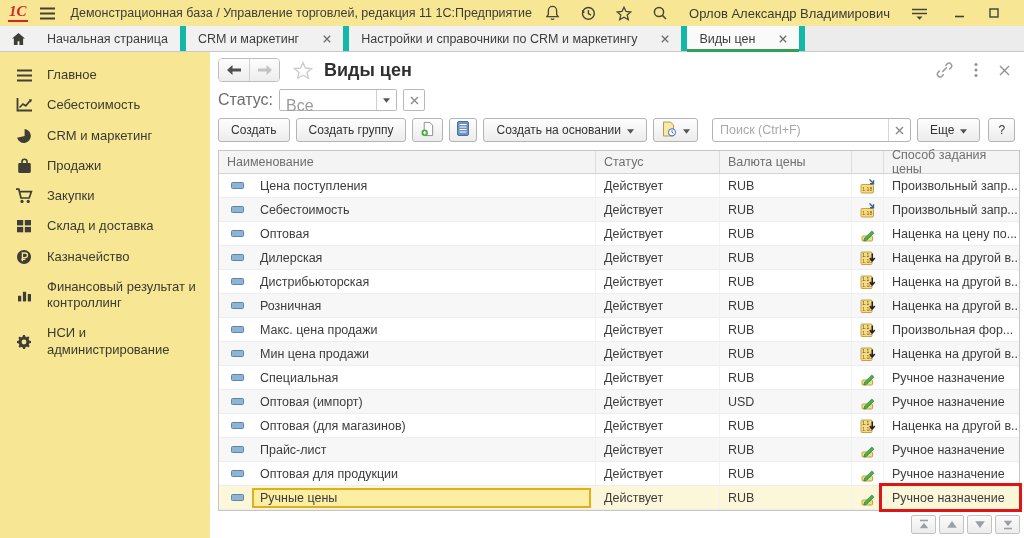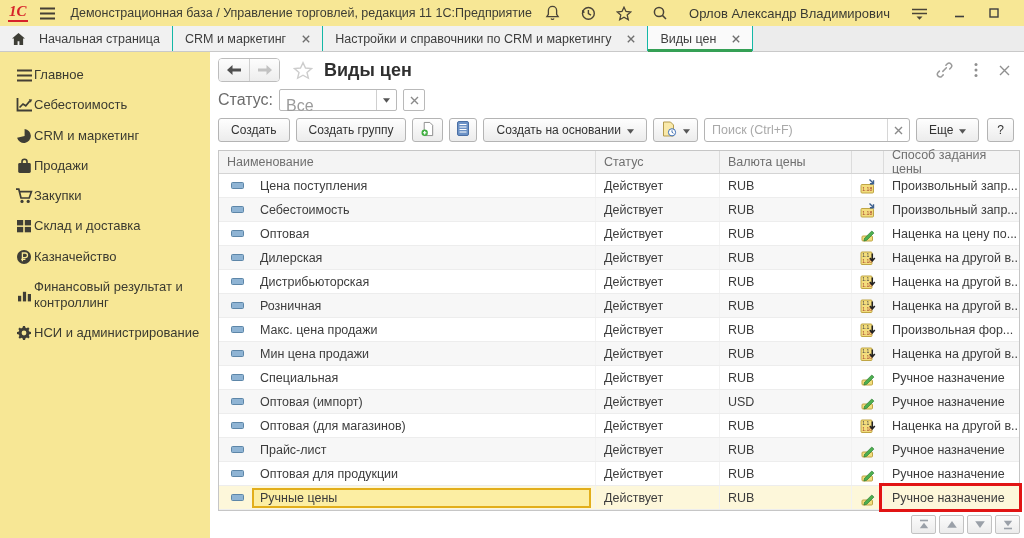--- a/index.html
+++ b/index.html
@@ -10,32 +10,32 @@
   .titlebar { height:26px; background:#f7e795; display:flex; align-items:center; padding:0 10px 0 8px; gap:11px; font-size:12.5px; color:#3c3c34; }
   .logo { font-family:"Liberation Serif",serif; font-weight:bold; font-style:italic; font-size:15px; color:#d6232a; border-bottom:2px solid #d6232a; line-height:1; padding:0 1px 1px 1px; }
   .tb-icon { display:flex; align-items:center; justify-content:center; width:18px; height:18px; }
   .tb-title { margin-left:4px; white-space:nowrap; }
   .tb-right { margin-left:auto; display:flex; align-items:center; gap:18px; }
   .tb-user { font-size:13px; color:#3b3b33; margin:0 2px; white-space:nowrap; }
   .win-controls { display:flex; align-items:center; gap:17px; margin-left:4px; }
 
   
   .tabbar { height:26px; background:#ececec; border-bottom:1px solid #c9c9c9; display:flex; font-size:12.5px; color:#3d3d3d; }
-  .tab { display:flex; align-items:center; gap:14px; padding:0 12px; border-right:1px solid #14b8a6; background:#f1f1f1; position:relative; cursor:default; white-space:nowrap; }
+  .tab { display:flex; align-items:center; gap:22px; padding:0 12px; border-right:6px solid #14b8a6; background:#f1f1f1; position:relative; cursor:default; white-space:nowrap; }
   .tab.active { background:#fafafa; }
   .tab.active::after { content:""; position:absolute; left:0; right:0; bottom:-1px; height:3px; background:#35a055; }
   .tab .tab-icon { display:none; align-items:center; }
   .tab.has-icon .tab-icon { display:flex; }
   .tab .tab-close { display:none; align-items:center; margin-left:2px; }
   .tab.closable .tab-close { display:flex; }
 
   
   .bodyrow { display:flex; height:486px; }
   .sidebar { width:210px; background:#f7e795; padding-top:8px; flex:0 0 210px; }
-  .side-item { display:flex; align-items:center; gap:0; padding:7px 8px 7px 14px; font-size:13px; color:#3a3a30; cursor:pointer; line-height:1.25; }
+  .side-item { display:flex; align-items:center; gap:13px; padding:7px 8px 7px 14px; font-size:13px; color:#3a3a30; cursor:pointer; line-height:1.25; }
   .side-icon { width:20px; flex:0 0 20px; display:flex; align-items:center; justify-content:center; }
 
   
   .content { flex:1; background:#fff; padding:4px 10px 0 8px; overflow:hidden; position:relative; }
   .content-header { display:flex; align-items:center; height:28px; }
   .nav-group { display:flex; border:1px solid #bdbdbd; border-radius:4px; overflow:hidden; }
   .nav-btn { width:30px; height:22px; display:flex; align-items:center; justify-content:center; background:linear-gradient(#fdfdfd,#ededed); cursor:pointer; }
   .nav-btn + .nav-btn { border-left:1px solid #cfcfcf; }
   .hdr-star { margin-left:13px; display:flex; align-items:center; cursor:pointer; }
   .page-title { font-size:18px; font-weight:700; color:#2f2f2f; margin-left:11px; }
@@ -46,21 +46,21 @@
   .filter-row { display:flex; align-items:center; gap:6px; margin-top:4px; height:24px; font-size:16px; color:#6b6b6b; }
   .combo { display:flex; height:22px; width:118px; border:1px solid #b9b9b9; border-radius:2px; background:#fff; cursor:pointer; }
   .combo-value { flex:1; display:flex; align-items:center; padding-left:6px; color:#9b9b9b;margin-top:12px; }
   .combo-arrow { width:20px; border-left:1px solid #cfcfcf; display:flex; align-items:center; justify-content:center; }
   .sq-btn { width:22px; height:22px; border:1px solid #b9b9b9; border-radius:2px; background:#fff; display:flex; align-items:center; justify-content:center; cursor:pointer; }
 
   
   .toolbar { display:flex; align-items:center; gap:6px; margin-top:6px; height:24px; }
   .btn { height:24px; padding:0 12px; border:1px solid #b4b4b4; border-radius:3px; background:linear-gradient(#fefefe,#ececec); font-size:12px; color:#333; display:flex; align-items:center; gap:6px; cursor:pointer; white-space:nowrap; }
   .icon-btn { padding:0 7px; }
-  .search-wrap { margin-left:0; display:flex; width:228px; height:24px; border:1px solid #b4b4b4; border-radius:3px; background:#fff; }
+  .search-wrap { margin-left:8px; display:flex; width:228px; height:24px; border:1px solid #b4b4b4; border-radius:3px; background:#fff; }
   .search-input { flex:1; border:none; outline:none; padding:0 7px; font:12.5px "Liberation Sans",sans-serif; color:#444; background:transparent; }
   .search-input::placeholder { color:#a9a9a9; }
   .search-clear { width:22px; border-left:1px solid #d6d6d6; display:flex; align-items:center; justify-content:center; cursor:pointer; }
   .help-btn { padding:0 9px; margin-left:2px; }
 
   
   .table { margin-top:8px; width:802px; border:1px solid #c6c6c6; font-size:12.5px; }
   .thead { display:flex; height:23px; background:#f4f4f4; border-bottom:1px solid #d4d4d4; color:#6f6f6f; }
   .hcell { display:flex; align-items:center; padding-left:8px; }
   .hcell + .hcell { border-left:1px solid #dcdcdc; }

